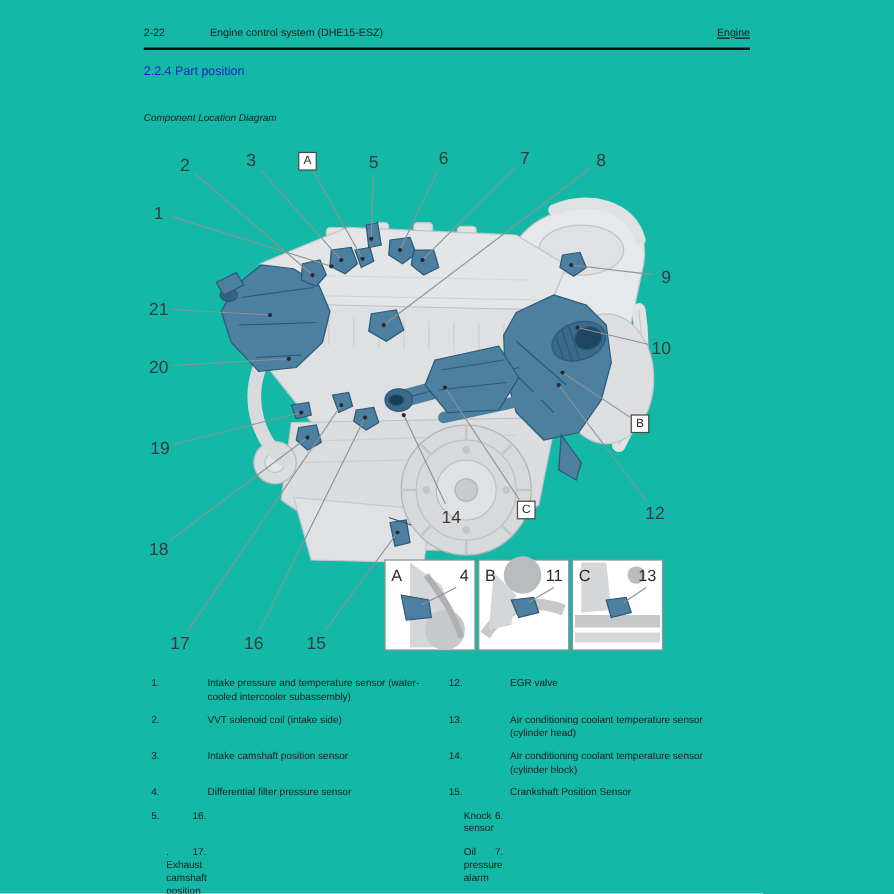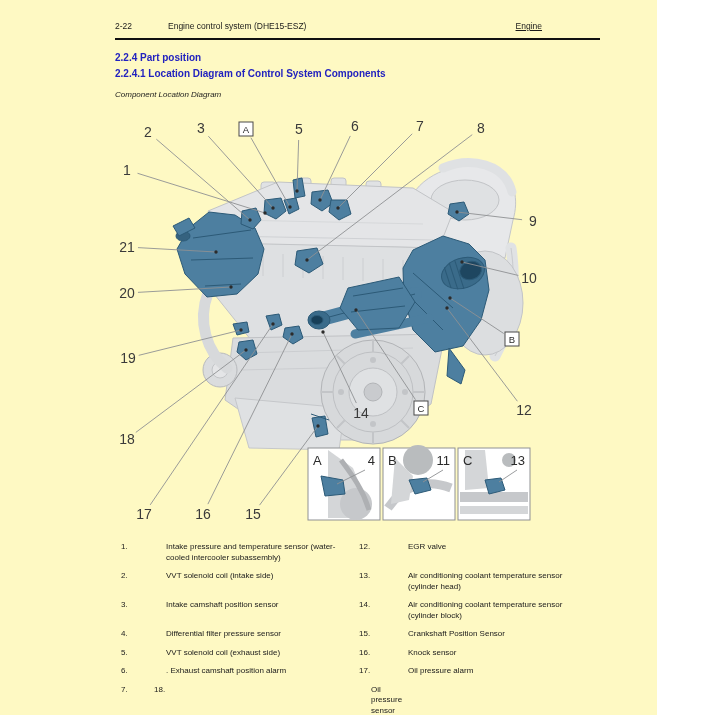--- a/index.html
+++ b/index.html
@@ -1,30 +1,30 @@
 <!DOCTYPE html>
 <html><head>
 <meta charset="utf-8">
 <style>
   * { margin:0; padding:0; box-sizing:border-box; }
   html,body { background:#fff; }
   body { font-family:"Liberation Sans", sans-serif; color:#1a1a1a; }
   #page {
-    position:relative; width:657px; height:715px; background:#fef9c3;
+    position:relative; width:715px; height:715px; background:#14b8a6;
     overflow:hidden;
   }
   
   .hdr { position:absolute; top:21px; left:115px; right:115px; display:flex; align-items:baseline;
          font-size:8.5px; color:#1a1a1a; }
   .hdr .pageno { width:53px; }
   .hdr .title { flex:1; }
   .hdr .right { text-align:right;text-decoration:underline; }
   .hrule { position:absolute; top:38px; left:115px; width:485px; height:2.4px; background:#111; }
   
-  .h-blue { position:absolute; left:115px; color:#2222bf; font-weight:bold; font-size:10px; }
+  .h-blue { position:absolute; left:115px; color:#2222bf; font-weight:normal; font-size:10px; }
   .h1 { top:52px; }
   .h2 { top:68px; }
   .caption { position:absolute; left:115px; top:90px; font-size:8px; color:#1a1a1a;font-style:italic; }
   
   .diagram { position:absolute; left:113px; top:108px; width:490px; height:428px; }
   svg text { font-family:"Liberation Sans", sans-serif; }
   .callout-num { font-size:14px; fill:#3a3a3a; }
   .callout-letter { font-size:9.5px; fill:#2b2b2b; }
   .inset-letter { font-size:13px; fill:#2b2b2b; }
   .inset-num { font-size:13px; fill:#2b2b2b; }
@@ -44,21 +44,20 @@
 <div id="page">
 
   <div class="hdr">
     <span class="pageno">2-22</span>
     <span class="title">Engine control system (DHE15-ESZ)</span>
     <span class="right">Engine</span>
   </div>
   <div class="hrule"></div>
 
   <div class="h-blue h1">2.2.4 Part position</div>
-  <div class="h-blue h2">2.2.4.1 Location Diagram of Control System Components</div>
   <div class="caption">Component Location Diagram</div>
 
   <div class="diagram">
     <svg width="490" height="428" viewBox="0 0 490 428">
 
       <g>
 
         <g>
           <path d="M300,86 C315,62 355,50 385,62 C402,70 406,92 400,112 L392,150 L330,140 L295,115 Z" fill="#e7e8ea" stroke="#c5c7ca" stroke-width="1"></path>
           <path d="M330,60 C358,48 392,56 399,84" fill="none" stroke="#dfe1e3" stroke-width="9" stroke-linecap="round"></path>
@@ -267,21 +266,20 @@
       <div class="txt">Air conditioning coolant temperature sensor (cylinder head)</div>
       <div class="num">3.</div>
       <div class="txt">Intake camshaft position sensor</div>
       <div class="num">14.</div>
       <div class="txt">Air conditioning coolant temperature sensor (cylinder block)</div>
       <div class="num">4.</div>
       <div class="txt">Differential filter pressure sensor</div>
       <div class="num">15.</div>
       <div class="txt">Crankshaft Position Sensor</div>
       <div class="num">5.</div>
-      <div class="txt">VVT solenoid coil (exhaust side)</div>
       <div class="num">16.</div>
       <div class="txt">Knock sensor</div>
       <div class="num">6.</div>
       <div class="txt">. Exhaust camshaft position alarm</div>
       <div class="num">17.</div>
       <div class="txt">Oil pressure alarm</div>
       <div class="num">7.</div>
       <div class="num">18.</div>
       <div class="txt">Oil pressure sensor</div>
     </div>

